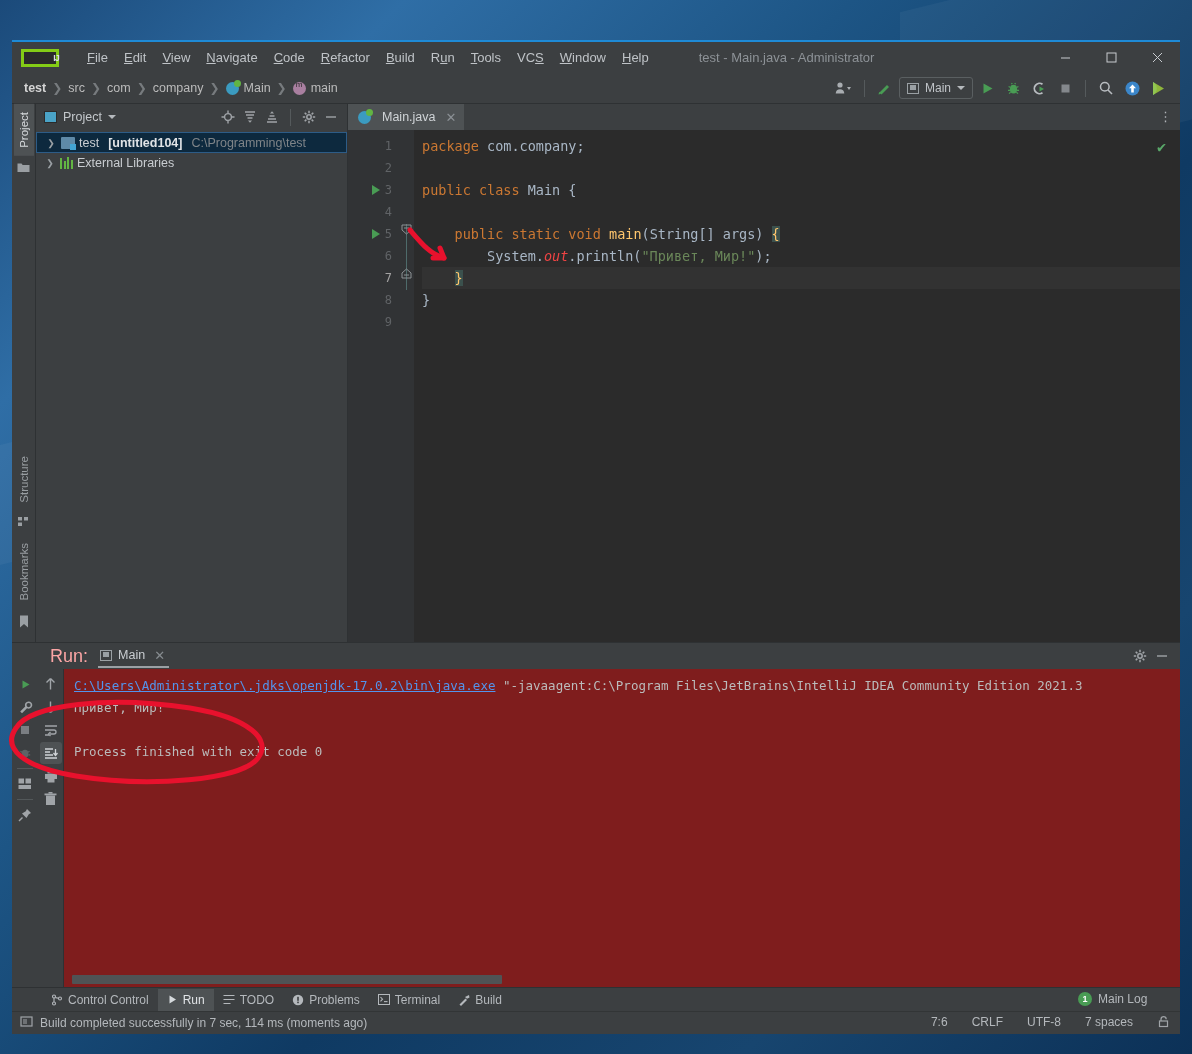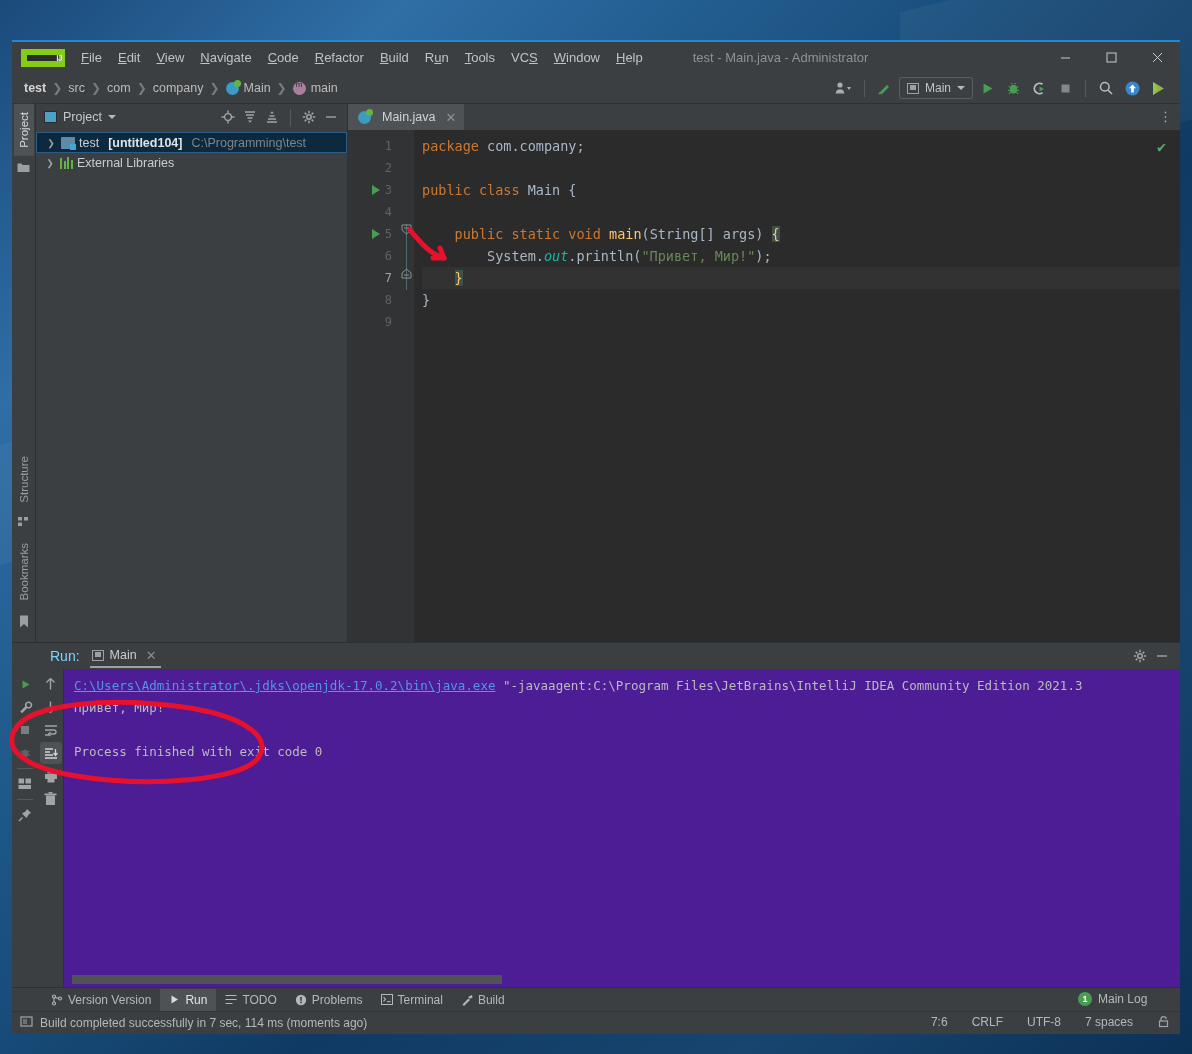--- a/index.html
+++ b/index.html
@@ -27,22 +27,22 @@
     font-size: 12px;
   }
 
   
   .titlebar {
     height: 31px; background: #3c3f41;
     display: flex; align-items: center;
     position: relative;
   }
   .ij-logo {
-    width: 18px; height: 18px; margin: 0 8px 0 9px;
-    background: #2b2b2b; border: 6px solid #84cc16;
+    width: 18px; height: 18px; margin: 0 20px 0 9px;
+    background: #2b2b2b; border: 3px solid #84cc16;
     color: #d8dde3; font-size: 9px; font-weight: bold;
     display: flex; align-items: center; justify-content: center;
     letter-spacing: -1px; flex: none; padding-left: 32px;
   }
   .menu-item {
     padding: 4px 8px; font-size: 13px; color: #bfc3c7;
     cursor: default; white-space: nowrap;
   }
   .menu-item u { text-decoration: underline; }
   .win-title {
@@ -159,31 +159,31 @@
   .fold-line { position: absolute; left: 6px; top: 94px; width: 1px; height: 66px; background: #4e6b6b; }
   .fold-m { position: absolute; left: 1px; width: 11px; height: 11px; color: #9aa0a4; }
   .fold-m svg { display: block; }
 
   .code { flex: 1; padding: 5px 0 0 8px; font-family: "DejaVu Sans Mono", monospace; font-size: 13.5px; position: relative; }
   .cline { height: 22px; line-height: 22px; white-space: pre; color: #a9b7c6; }
   .cline.cur { background: #323232; }
   .kw { color: #cc7832; }
   .str { color: #6a8759; }
   .fn { color: #ffc66d; }
-  .fld { color: #14b8a6; font-style: italic; }
+  .fld { color: #ef4444; font-style: italic; }
   .br-hl { background: #3b514d; color: #ffc66d; }
   .cls { color: #a9b7c6; }
   .check-ok {
     position: absolute; right: 14px; top: 8px; color: #59a869; font-size: 15px; font-weight: bold;
   }
 
   
   .run-window { height: 345px; background: #3c3f41; display: flex; flex-direction: column; border-top: 1px solid #2e3133; flex: none; }
   .run-head { height: 26px; display: flex; align-items: center; padding-left: 38px; gap: 10px; }
-  .run-label { font-size: 14px; color: #7dd3fc; }
+  .run-label { font-size: 18px; color: #fca5a5; }
   .run-tab {
     display: flex; align-items: center; gap: 6px; font-size: 12.5px; color: #c9cdd1;
     padding: 3px 4px 3px 2px; border-bottom: 2px solid #9aa0a4; cursor: default;
   }
   .run-tab .tab-x { color: #878c90; font-size: 13px; margin-left: 3px; }
   .rt-ico { width: 12px; height: 11px; border: 1.5px solid #9aa0a4; position: relative; }
   .rt-ico::after { content:""; position:absolute; left:2px; top:1.5px; width:6px; height:5px; background:#9aa0a4; }
   .run-head-right { margin-left: auto; display: flex; align-items: center; gap: 2px; padding-right: 8px; }
 
   .run-body { flex: 1; display: flex; min-height: 0; }
@@ -194,21 +194,21 @@
   .run-side2 {
     width: 26px; background: #3c3f41; flex: none; display: flex; flex-direction: column;
     align-items: center; padding-top: 4px; gap: 1px; border-right: 1px solid #2e3133;
   }
   .rs-btn { width: 22px; height: 22px; display:flex;align-items:center;justify-content:center;color:#9aa0a4;cursor:default;border-radius:3px; }
   .rs-btn.sel { background: #4e5254; }
   .rs-btn.dim { color: #5e6366; }
   .rs-sep { width: 16px; height: 1px; background: #53585a; margin: 3px 0; }
 
   .console {
-    flex: 1; background: #4c1d95; padding: 6px 0 0 10px; min-width: 0;
+    flex: 1; background: #7f1d1d; padding: 6px 0 0 10px; min-width: 0;
     font-family: "DejaVu Sans Mono", monospace; font-size: 12.5px; color: #bbbbbb;
     overflow: hidden; position: relative;
   }
   .c-line { height: 22px; line-height: 22px; white-space: pre; }
   .c-link { color: #5394ec; text-decoration: underline; }
   .hscroll-track { position: absolute; left: 0; bottom: 3px; width: 100%; height: 10px; }
   .hscroll-thumb { position: absolute; left: 8px; bottom: 0; width: 430px; height: 9px; background: #4f5355; border-radius: 1px; }
 
   
   .bottom-tabs {
@@ -635,21 +635,21 @@
   <div class="bottom-tabs" id="btabs-host">
       <div class="btab">
         <span style="display: flex;">
           <svg width="12" height="12" viewBox="0 0 12 12">
             <circle cx="3" cy="2.5" r="1.5" fill="none" stroke="#b4b8bc" stroke-width="1.1"></circle>
             <circle cx="3" cy="9.5" r="1.5" fill="none" stroke="#b4b8bc" stroke-width="1.1"></circle>
             <circle cx="9" cy="4.5" r="1.5" fill="none" stroke="#b4b8bc" stroke-width="1.1"></circle>
             <path d="M3 4v4M4.4 3.6 L7.6 4.3" stroke="#b4b8bc" stroke-width="1.1" fill="none"></path>
           </svg>
         </span>
-        <span>Version Version</span>
+        <span>Control Control</span>
       </div>
       <div class="btab active">
         <span style="display: flex;">
           <svg width="11" height="11" viewBox="0 0 11 11">
             <path d="M2.5 1.5 L9 5.5 L2.5 9.5 Z" fill="#d6dadd"></path>
           </svg>
         </span>
         <span>Run</span>
       </div>
       <div class="btab">

